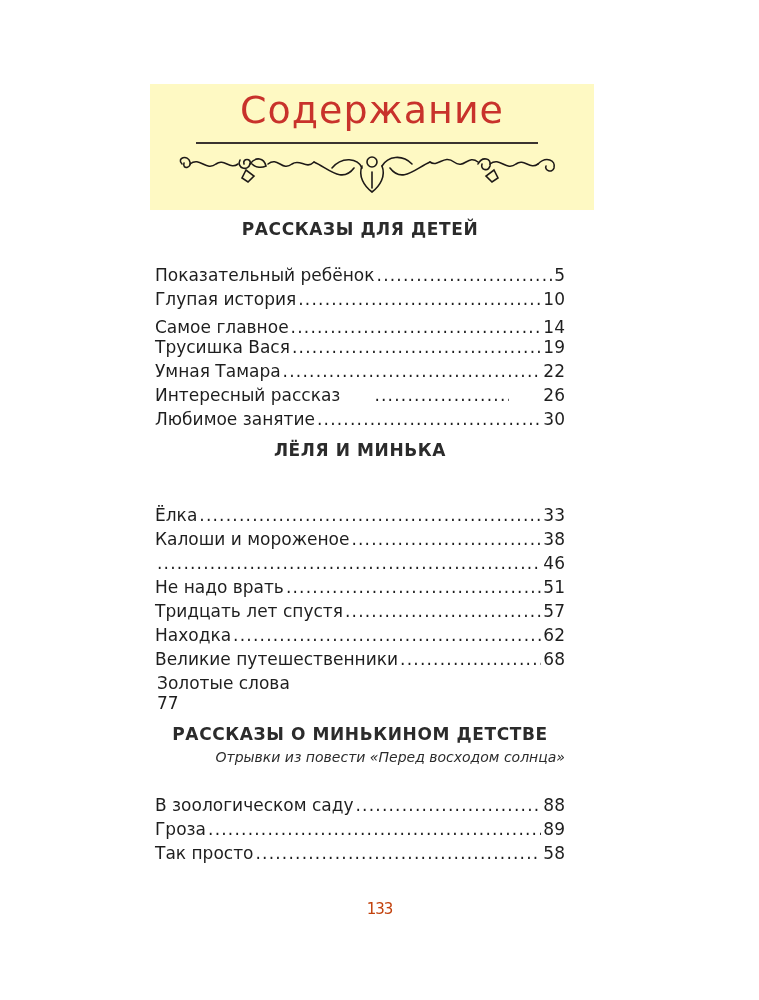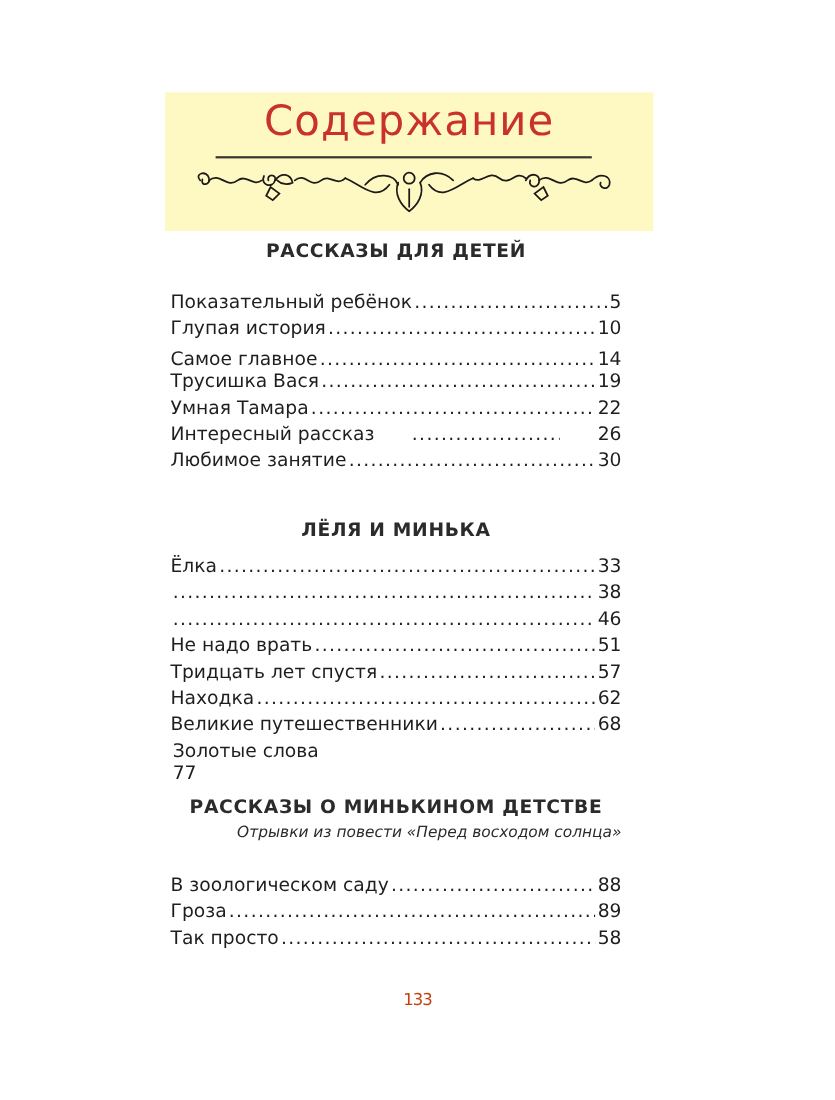--- a/index.html
+++ b/index.html
@@ -107,28 +107,29 @@
   <span class="toc-title">Интересный рассказ</span>
   <span class="toc-dots"></span>
   <span class="toc-page">26</span>
 </div>
 <div class="toc-row" style="top:409px;">
   <span class="toc-title">Любимое занятие</span>
   <span class="toc-dots"></span>
   <span class="toc-page">30</span>
 </div>
 
-<div class="section-title" style="top:472px;">ЛЁЛЯ И МИНЬКА</div>
+<div class="section-title" style="top:440px;">ЛЁЛЯ И МИНЬКА</div>
 
 <div class="toc-row" style="top:505px;">
   <span class="toc-title">Ёлка</span>
   <span class="toc-dots"></span>
   <span class="toc-page">33</span>
 </div>
 <div class="toc-row" style="top:529px;">
+  <span class="toc-title">Калоши и мороженое</span>
   <span class="toc-dots"></span>
   <span class="toc-page">38</span>
 </div>
 <div class="toc-row" style="top:553px;">
   <span class="toc-dots"></span>
   <span class="toc-page">46</span>
 </div>
 <div class="toc-row" style="top:577px;">
   <span class="toc-title">Не надо врать</span>
   <span class="toc-dots"></span>

